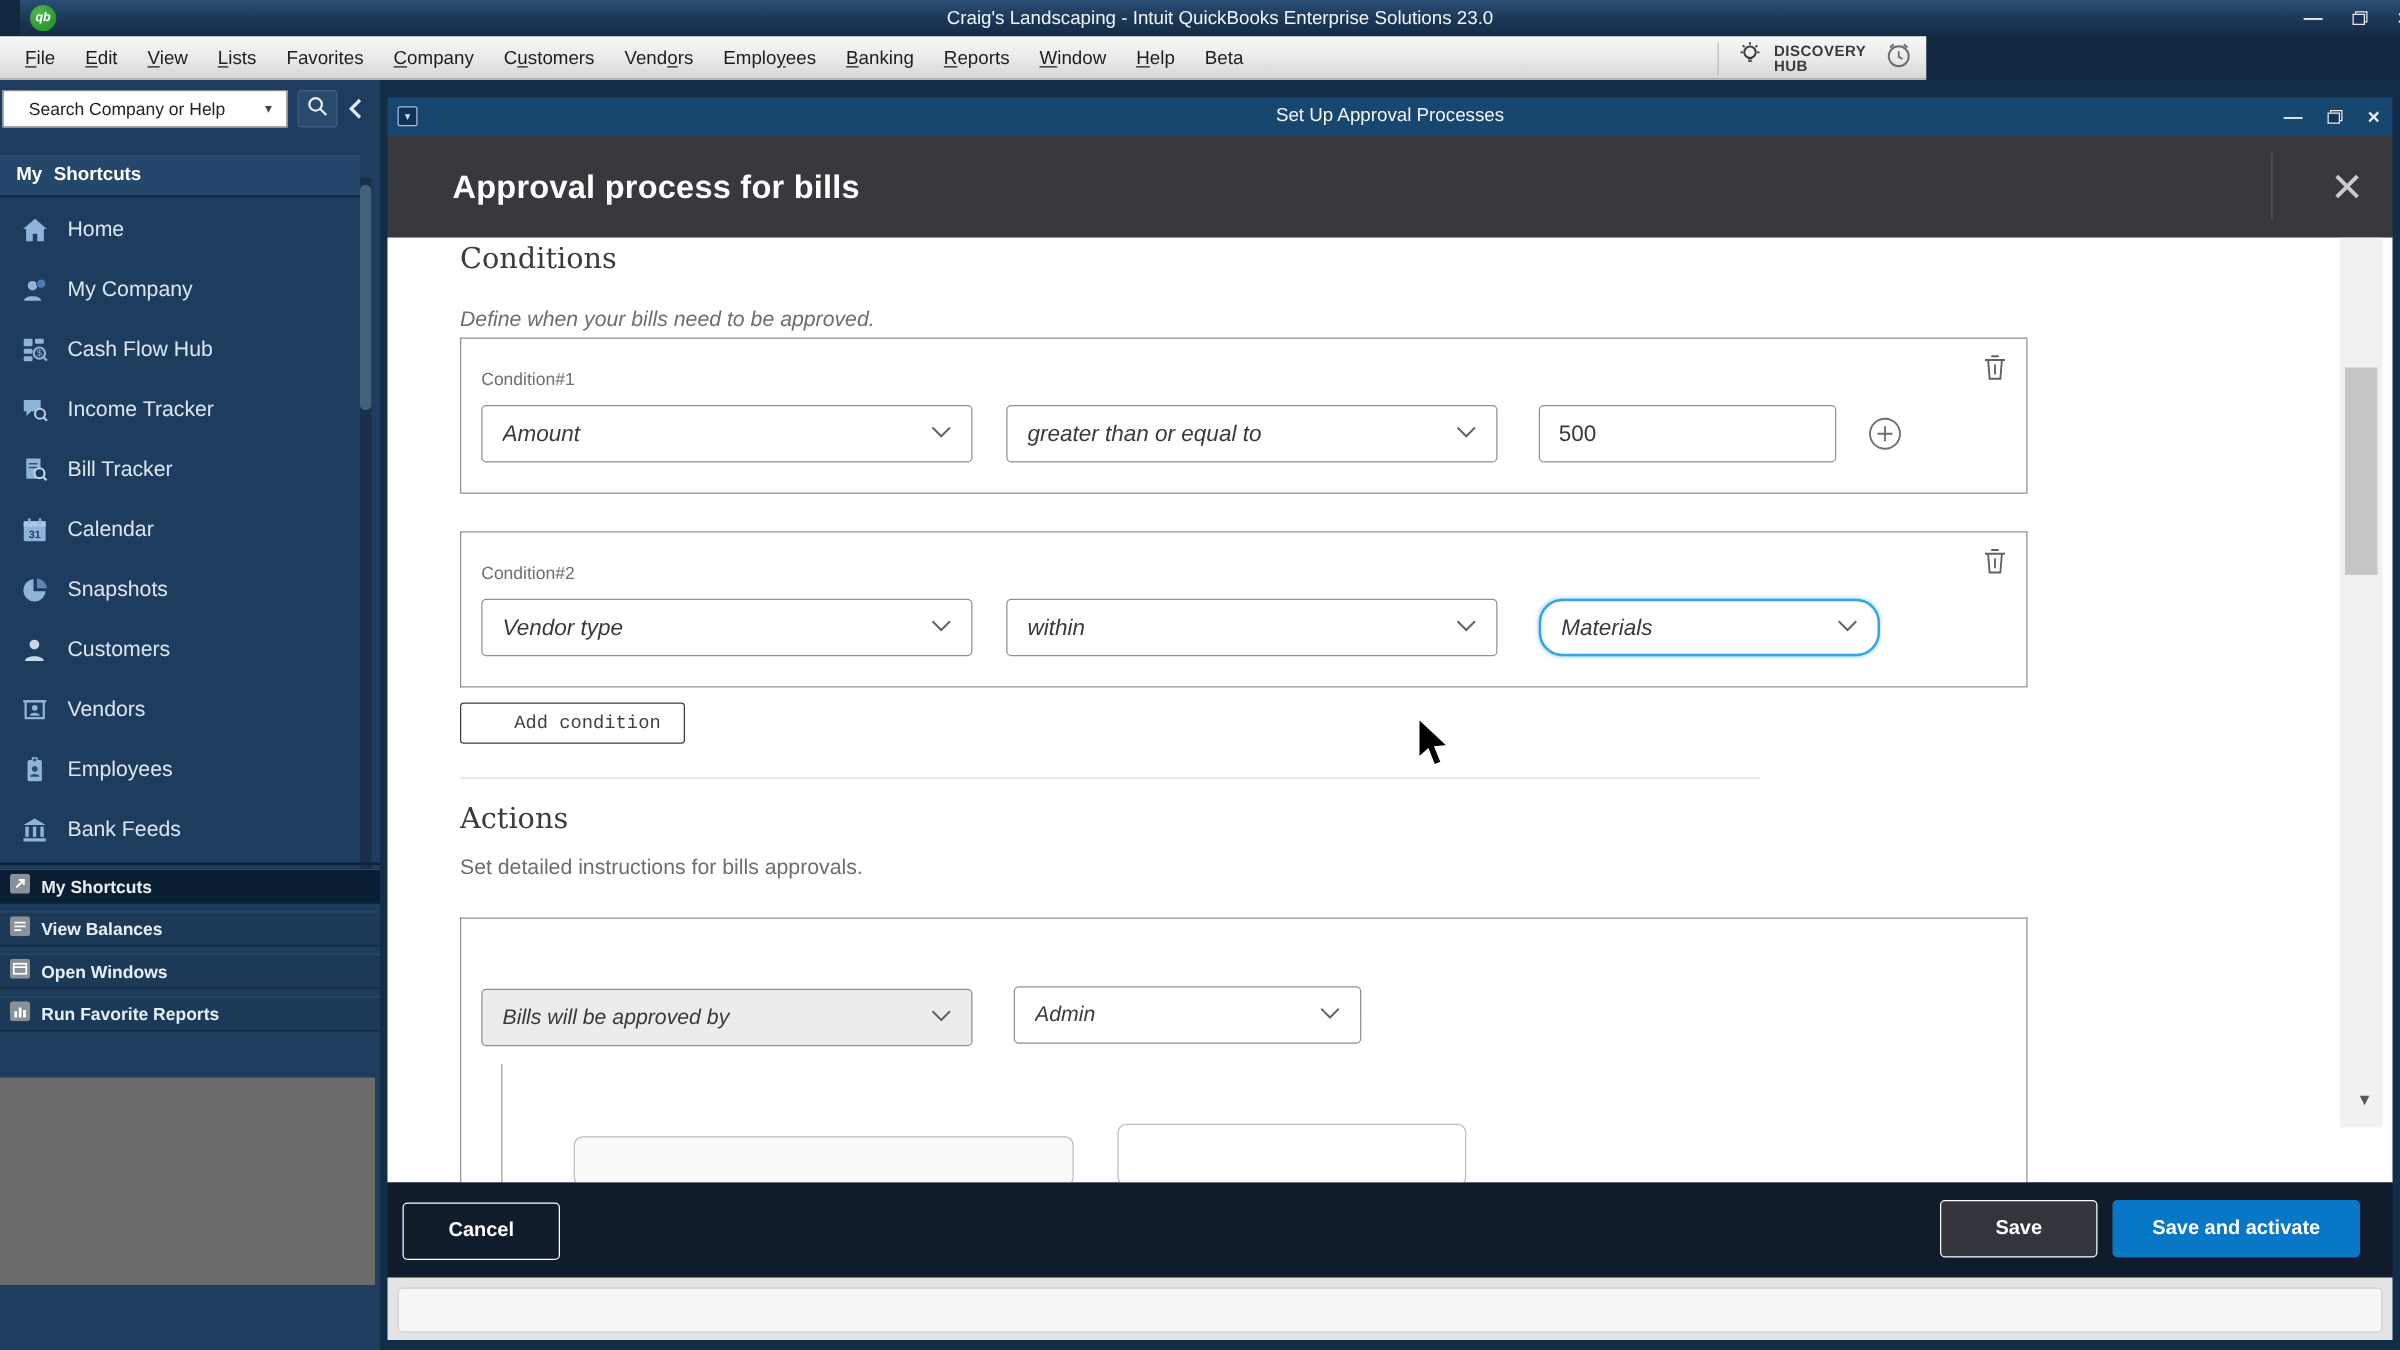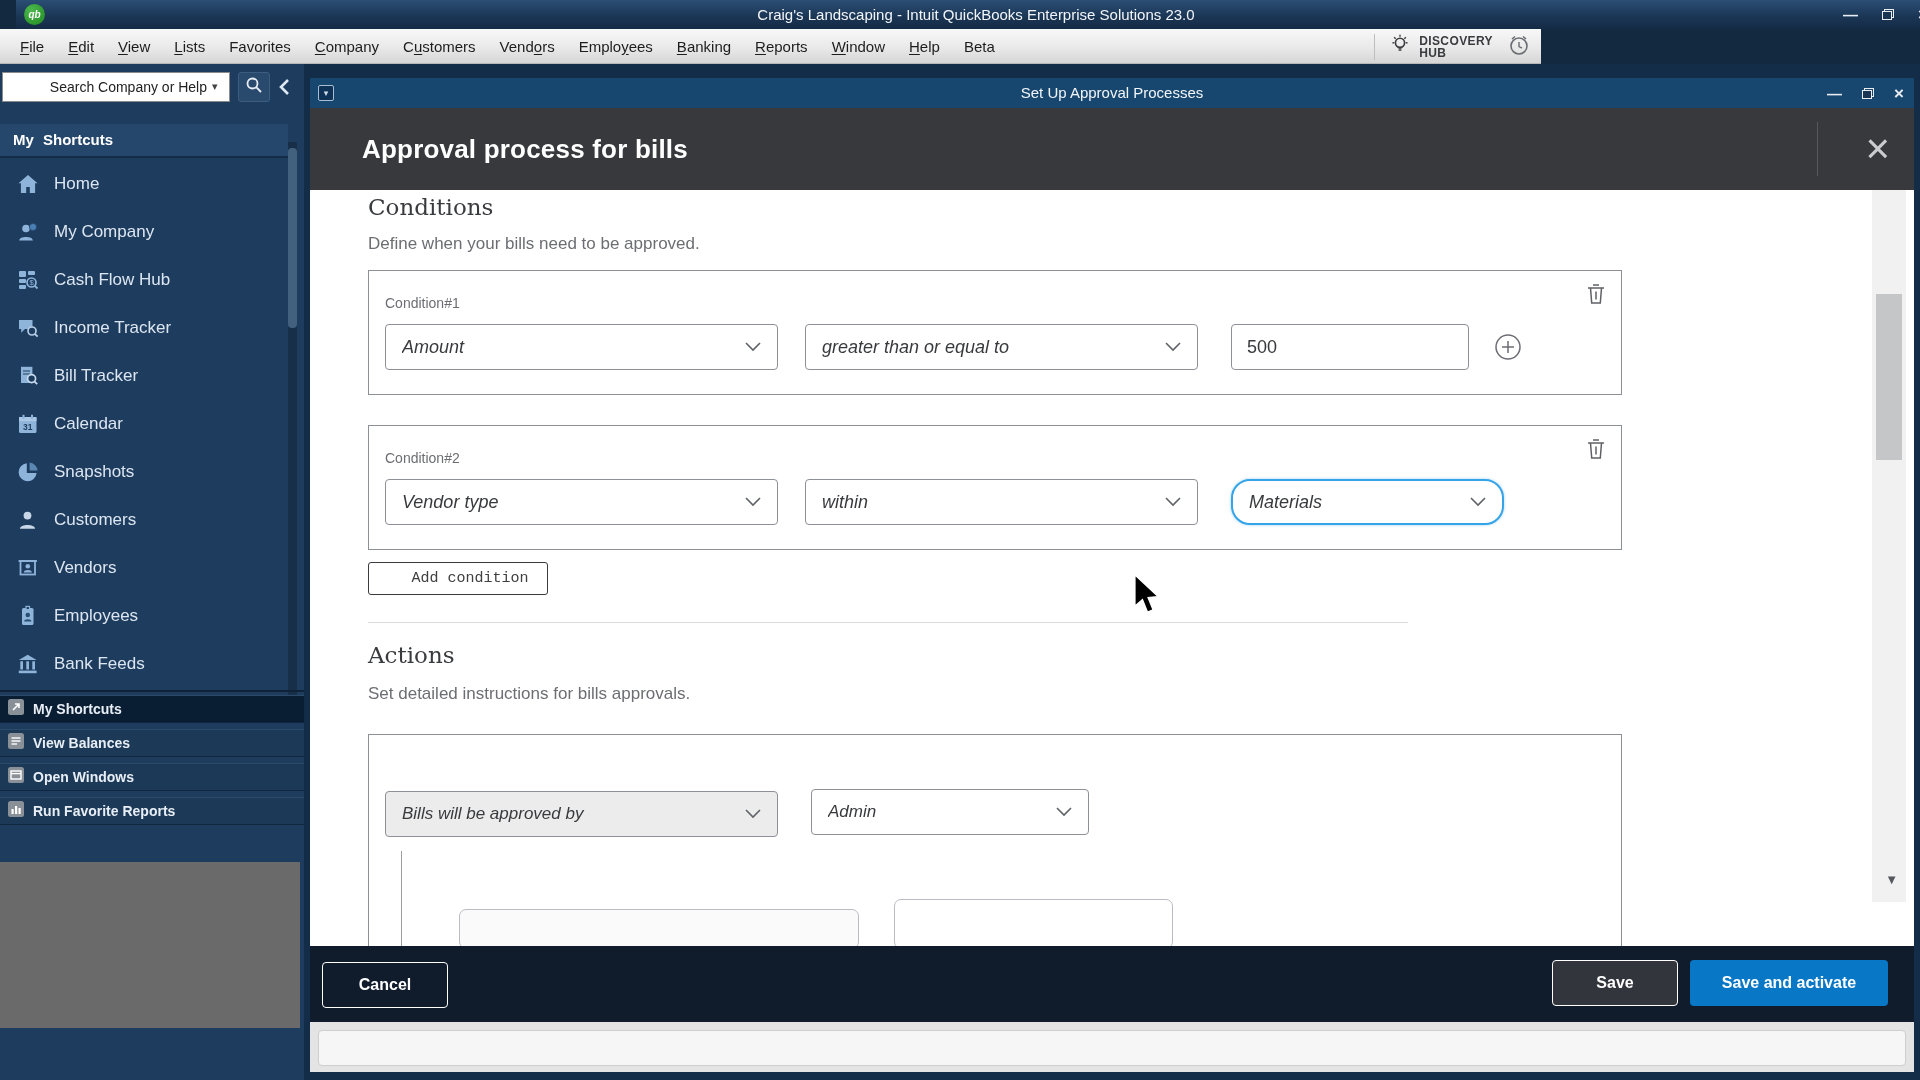--- a/index.html
+++ b/index.html
@@ -31,22 +31,22 @@
   .menubar-right { position:absolute; right:2px; top:0; height:35px; display:flex; align-items:center; }
   .mb-sep { width:1px; height:26px; background:#bdbdbd; margin:0 8px; }
   .discovery { display:flex; align-items:center; gap:6px; padding:0 4px; }
   .discovery-text { font-size:12px; font-weight:bold; color:#3a3b3e; line-height:12px; letter-spacing:.4px; }
   .clockbox { padding:0 8px 0 10px; }
 
   
   .sidebar { position:absolute; left:0; top:64px; width:304px; height:1016px; background:#1e3c5e; }
   .search-row { position:absolute; left:0; top:0; width:304px; height:46px; }
   .search-input { position:absolute; left:2px; top:8px; width:228px; height:30px; background:#fff;
-    border:1px solid #8a8a8a; font-size:14px; color:#222; padding:0 22px 0 6px;
-    font-family:"Liberation Sans", sans-serif;text-align:right; }
+    border:1px solid #8a8a8a; font-size:14px; color:#222; padding:0 22px 0 20px;
+    font-family:"Liberation Sans", sans-serif; }
   .search-caret { position:absolute; left:212px; top:16px; font-size:11px; color:#444; pointer-events:none; }
   .search-btn { position:absolute; left:238px; top:8px; width:32px; height:30px; background:#2a4a6d;
     border:1px solid #3d5d80; border-radius:3px; display:flex; align-items:center; justify-content:center; }
   .collapse-btn { position:absolute; left:278px; top:14px; }
   .sb-header { position:absolute; left:0; top:60px; width:288px; height:34px; background:#26476c;
     border-bottom:2px solid #142c46; color:#fff; font-weight:bold; font-size:15px;
     line-height:32px; padding-left:13px; word-spacing:5px; }
   .sb-items { position:absolute; left:0; top:96px; width:288px; }
   .sb-item { height:48px; display:flex; align-items:center; padding-left:15px; gap:13px; cursor:default; }
   .sb-item .sb-ic { width:26px; height:26px; display:flex; align-items:center; justify-content:center; }
@@ -73,21 +73,21 @@
   .dialog-title { position:absolute; left:52px; top:0; height:82px; line-height:82px; color:#fff;
     font-size:26px; font-weight:600; letter-spacing:.2px; }
   .dh-sep { position:absolute; right:96px; top:14px; bottom:14px; width:1px; background:#56585c; }
   .dh-close { position:absolute; right:24px; top:14px; font-size:42px; font-weight:200; color:#caccd0;
     line-height:54px; cursor:default; font-family:"Liberation Sans", sans-serif; }
 
   .content { position:absolute; left:6px; right:6px; top:126px; height:756px; background:#fff; overflow:hidden; }
   .serif-h { font-family:"DejaVu Serif", serif; font-size:23px; color:#3a3b3e; }
   .desc { font-size:17px; color:#6d6e73; }
   .cond-heading { position:absolute; left:58px; top:4px; }
-  .cond-desc { position:absolute; left:58px; top:44px; }
+  .cond-desc { position:absolute; left:58px; top:56px;font-style:italic; }
 
   .card { position:absolute; left:58px; width:1254px; height:125px; border:1px solid #8d9096; background:#fff; }
   .card1 { top:80px; }
   .card2 { top:235px; }
   .cond-label { position:absolute; left:16px; top:24px; font-size:14px; color:#6d6e73; }
   .trash { position:absolute; right:14px; top:10px; }
   .dd { position:absolute; height:46px; border:1px solid #8d9096; border-radius:4px; background:#fff;
     display:flex; align-items:center; padding:0 16px; cursor:default;font-style:italic; }
   .dd .dd-label { font-size:18px; color:#393a3d; flex:1; white-space:nowrap; overflow:hidden; }
   .dd-field { left:16px; top:53px; width:393px; }

